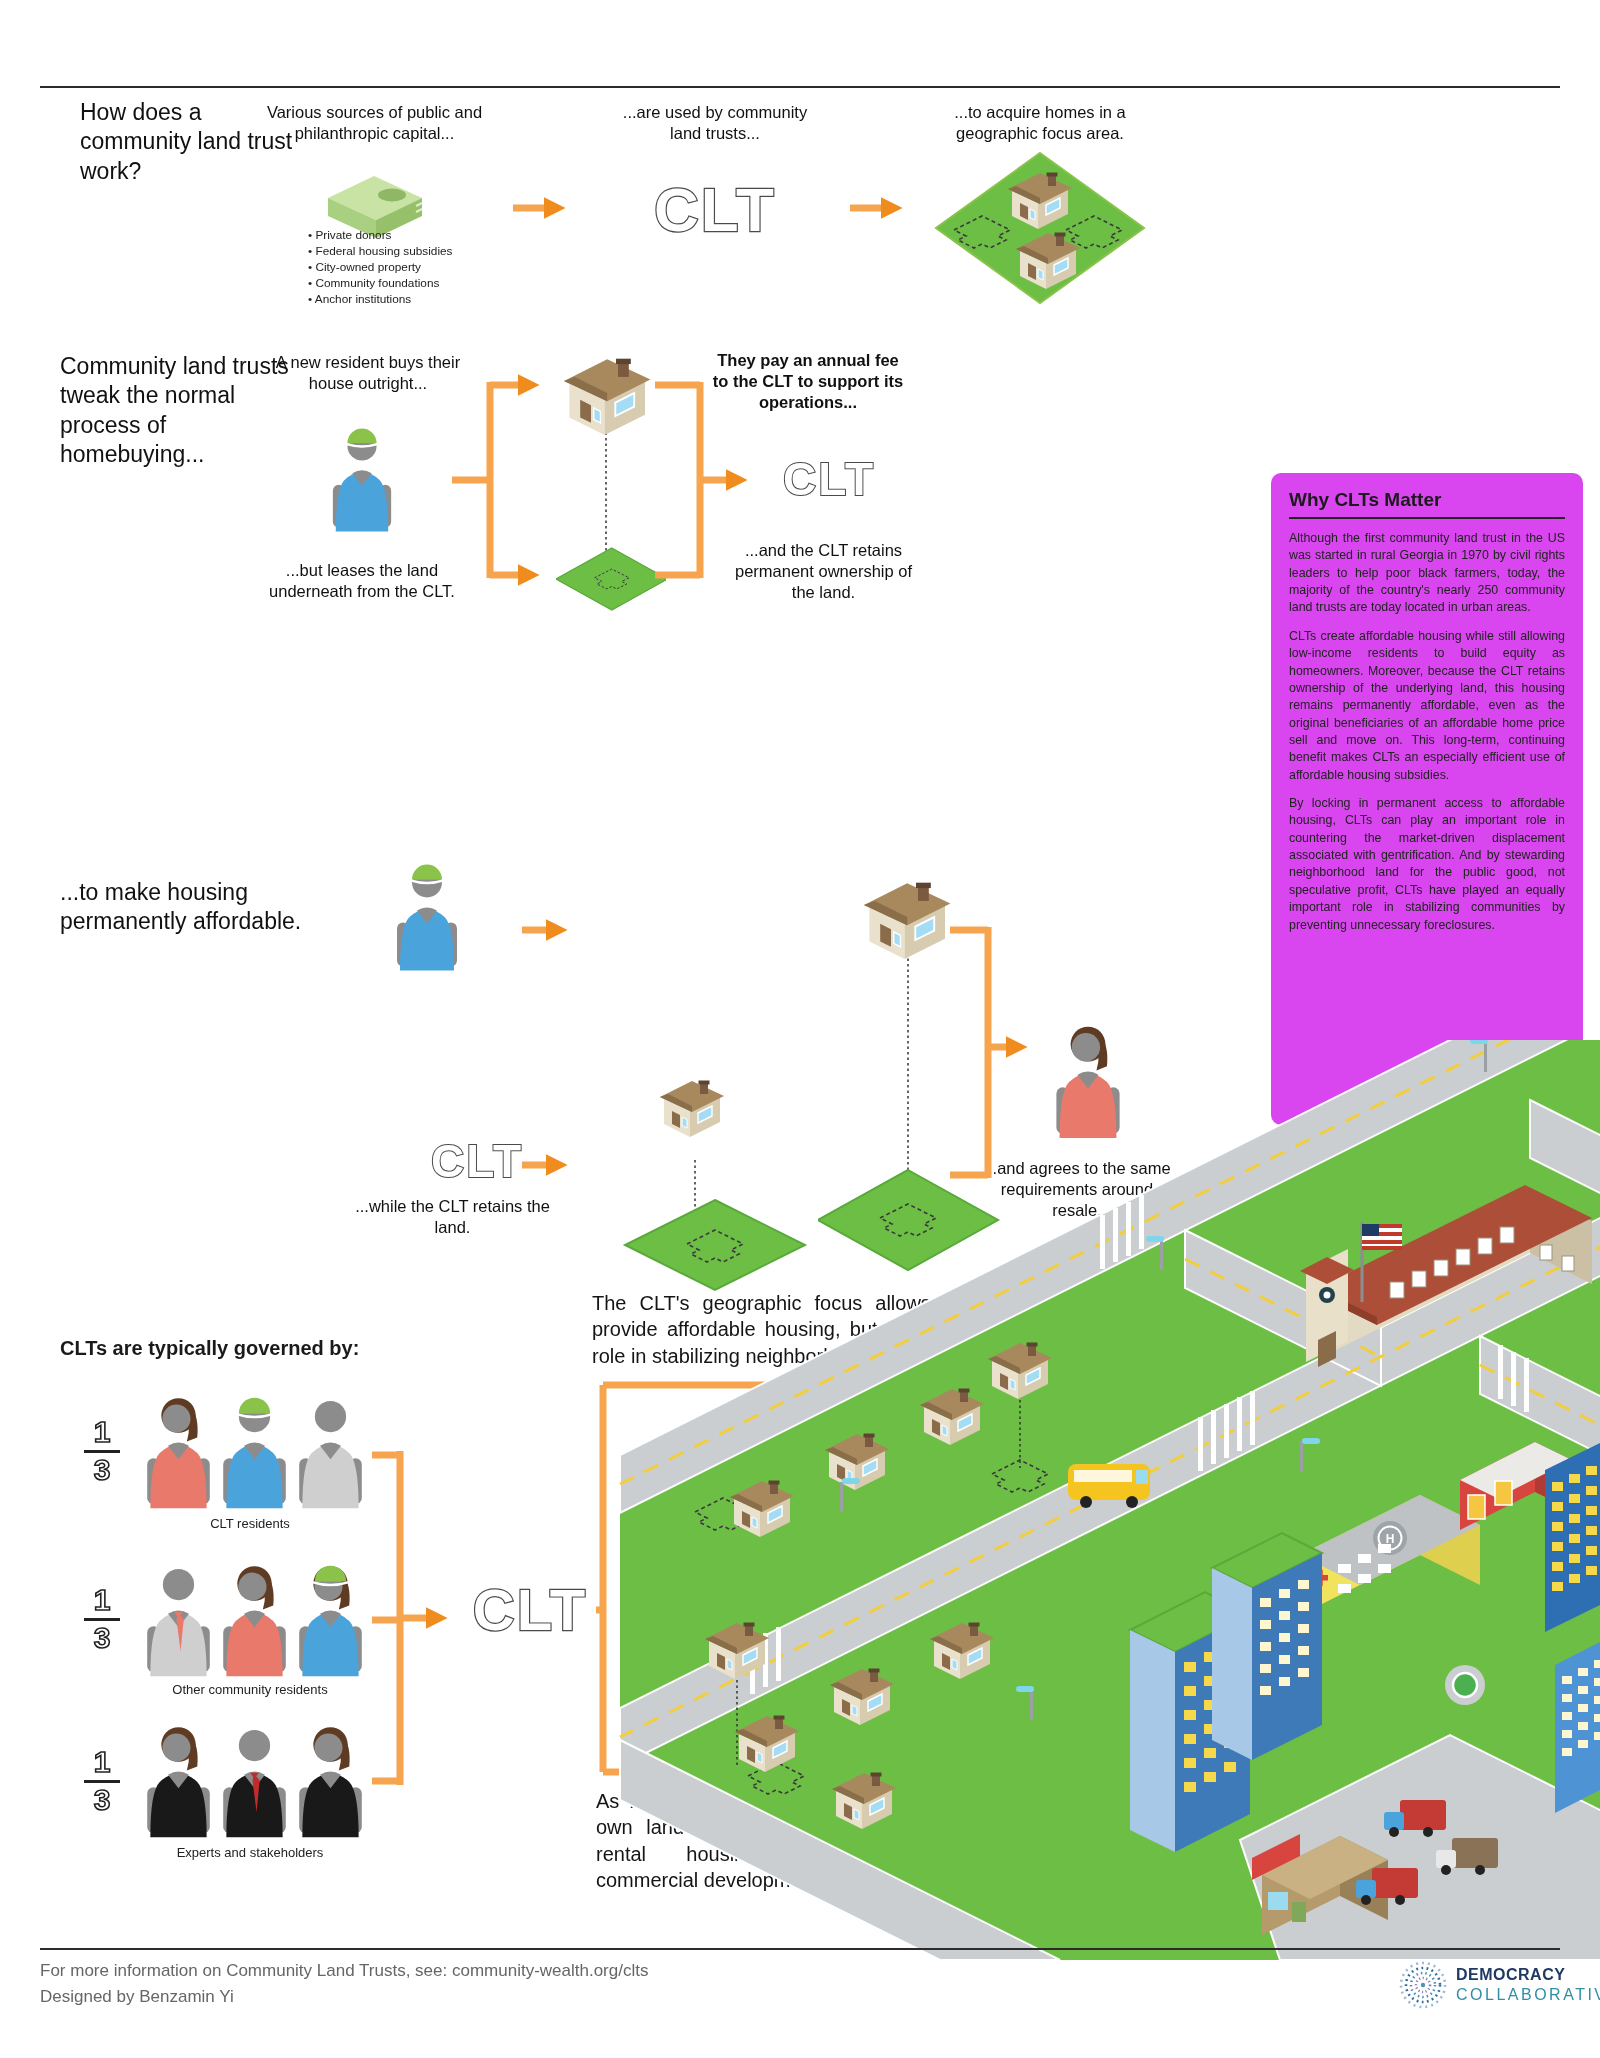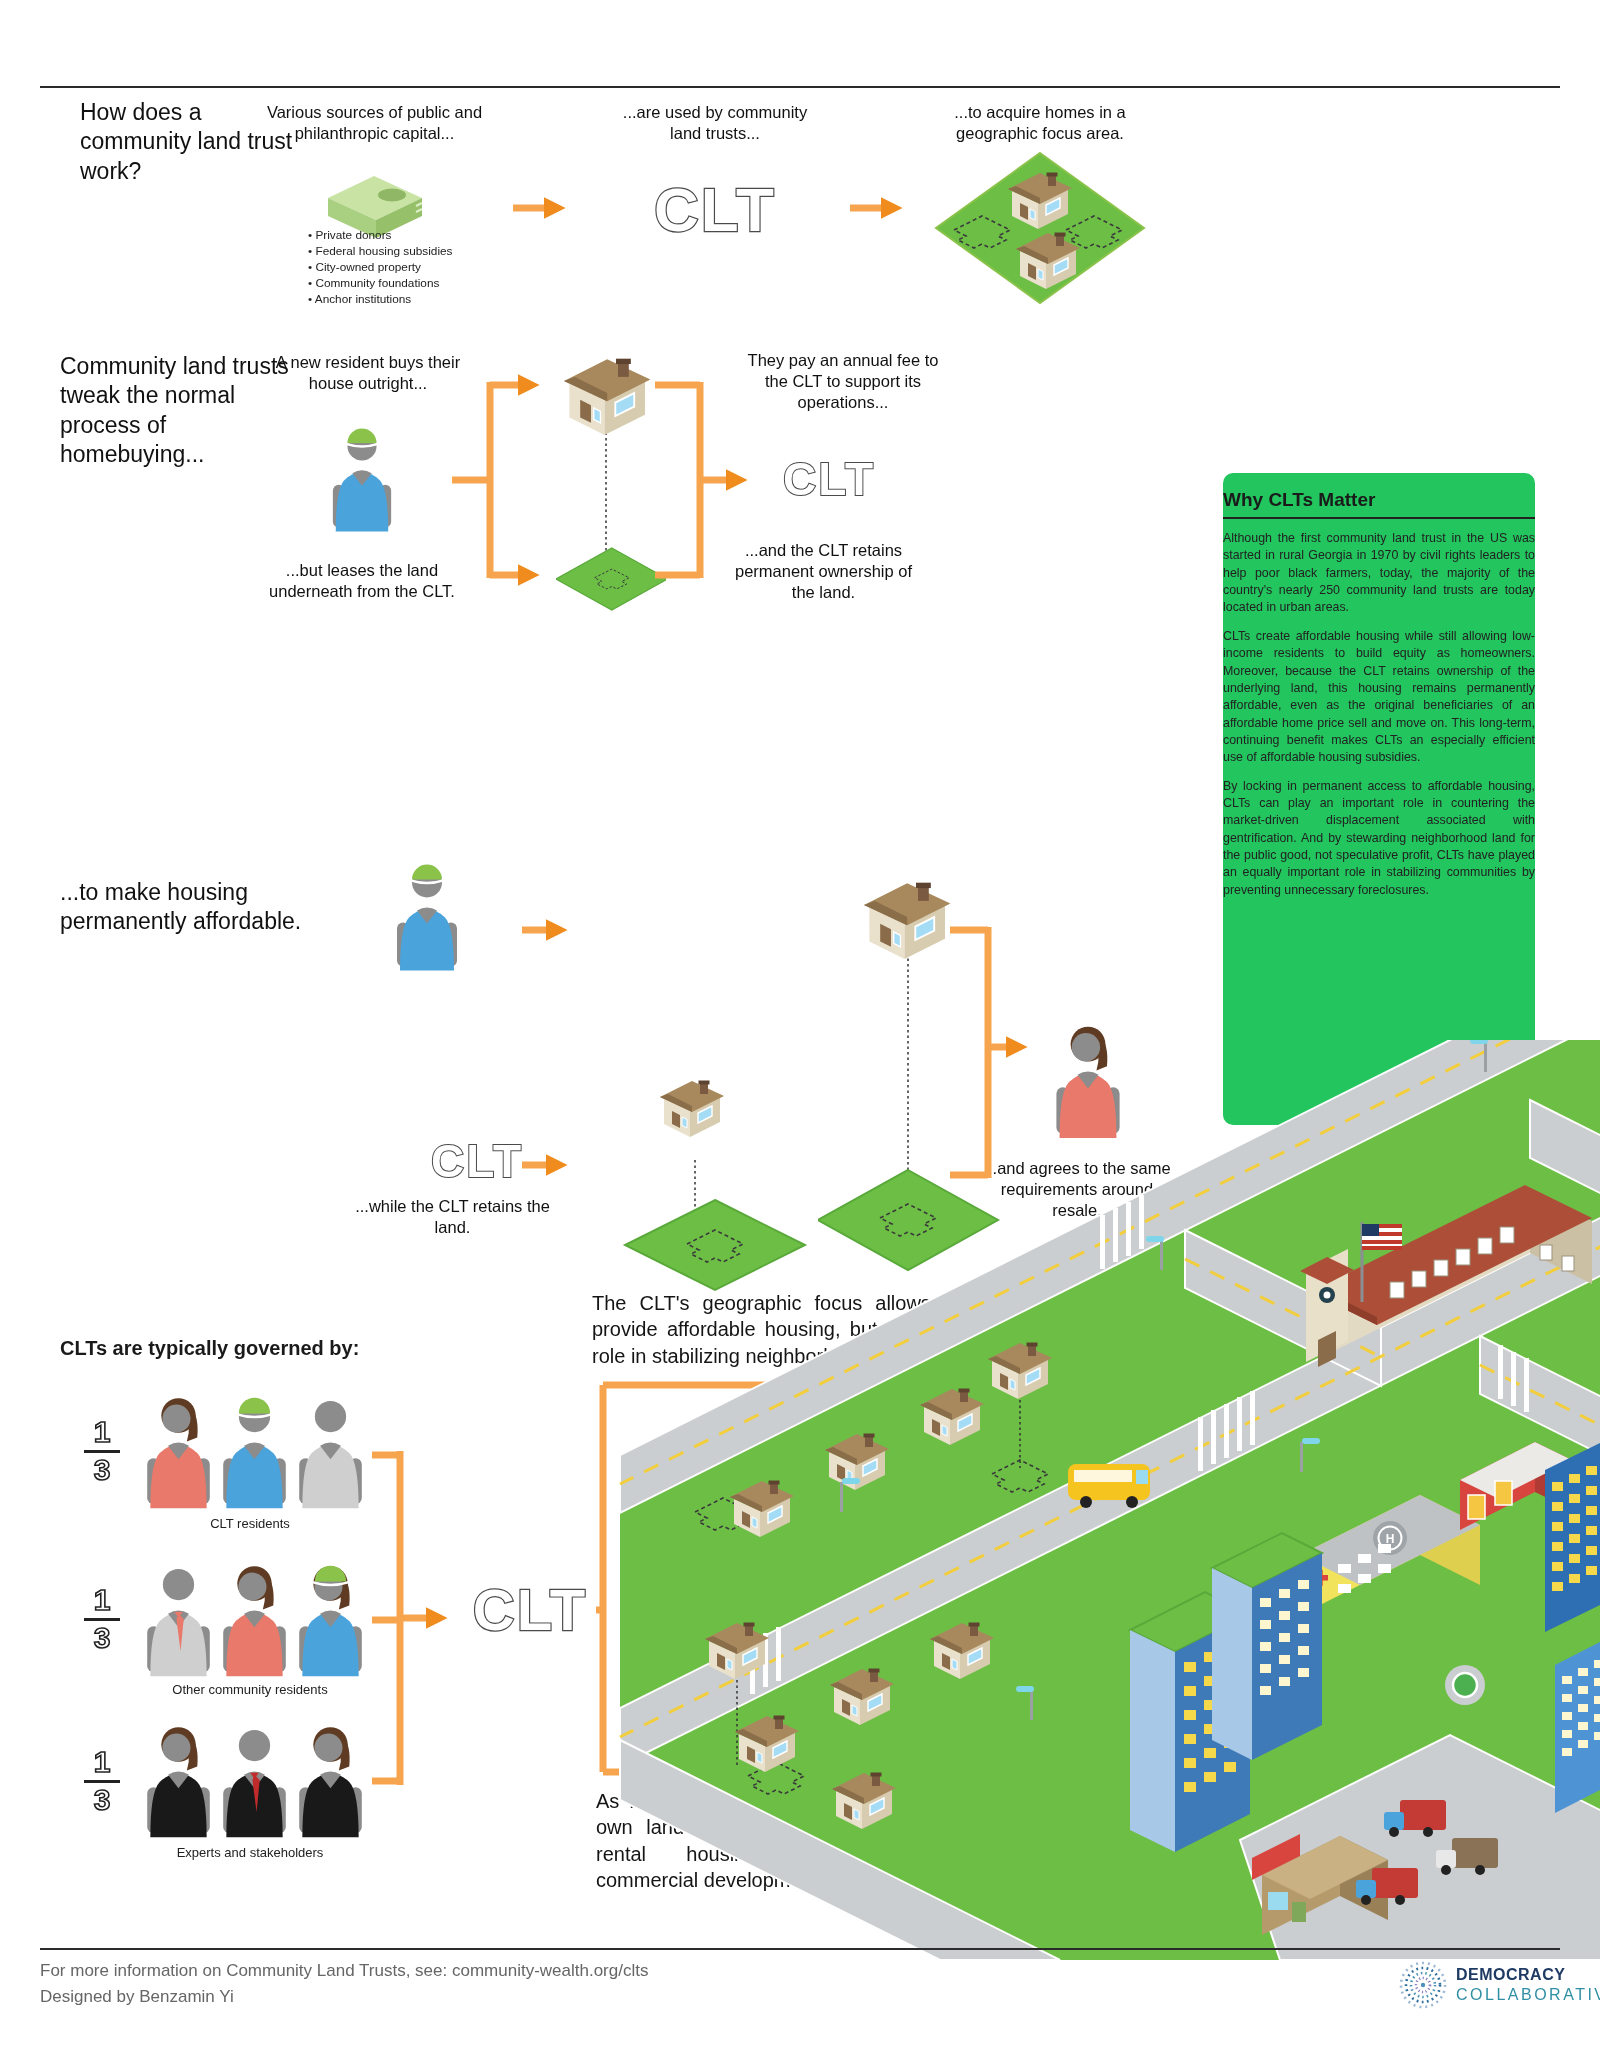--- a/index.html
+++ b/index.html
@@ -8,22 +8,22 @@
   .abs{position:absolute;}
   .hr{position:absolute;height:2px;background:#2b2b2b;}
   #title{left:40px;top:36px;font-size:34px;font-weight:700;letter-spacing:.2px;}
   .col-head{font-size:23px;line-height:1.28;font-weight:400;color:#111;}
   .step{font-size:16.5px;line-height:1.28;text-align:center;color:#111;}
   .just{text-align:justify;}
   .bullets{font-size:11.8px;line-height:1.35;color:#222;}
   .bullets div::before{content:"• ";}
   .cltTxt{fill:#fff;stroke:#4a4a4a;paint-order:stroke;font-weight:700;letter-spacing:2px;
           font-family:"Liberation Sans",sans-serif;}
-  .whybox{left:1223px;top:473px;width:312px;height:652px;background:#22c55e;border-radius:10px;
-          box-sizing:border-box;padding:16px 0;}
+  .whybox{left:1271px;top:473px;width:312px;height:652px;background:#d946ef;border-radius:10px;
+          box-sizing:border-box;padding:16px 18px;}
   .whybox h3{margin:0 0 4px 0;font-size:19px;font-weight:700;border-bottom:2px solid #222;padding-bottom:6px;}
   .whybox p{font-size:12.4px;line-height:1.4;text-align:justify;margin:11px 0 0 0;color:#222;}
   .gov-head{font-size:20px;font-weight:700;margin-top:7px;}
   .frac{width:48px;text-align:center;font-weight:700;font-size:30px;line-height:.95;
         color:#fff;-webkit-text-stroke:1.6px #222;}
   .frac .bar{height:3px;background:#222;width:36px;margin:3px auto;}
   .grp-label{font-size:13px;text-align:center;color:#222;}
   .bigtext{font-size:20px;line-height:1.32;text-align:justify;color:#151515;}
   .footer-text{font-size:17px;line-height:1.55;color:#666;}
   .logo-n1{font-size:16px;font-weight:700;color:#1F3A63;letter-spacing:.5px;}
@@ -133,21 +133,21 @@
   <svg class="abs" style="left:556px;top:356px;" width="110" height="280">
     <line x1="50" y1="60" x2="50" y2="215" stroke="#333" stroke-width="1.5" stroke-dasharray="2.5 3"></line>
     <g transform="translate(8,2) scale(1.35)">
         <use href="#sym-house"></use>
       </g>
     <g transform="translate(0,192) scale(0.62)">
         <use href="#sym-land"></use>
       </g>
   </svg>
 
-  <div class="abs step" style="left:743px;top:350px;width:200px;">They pay an annual fee to the CLT to support its operations...</div>
+  <div class="abs step" style="left:708px;top:350px;width:200px;font-weight:bold;">They pay an annual fee to the CLT to support its operations...</div>
   <svg class="abs" style="left:772px;top:440px;" width="115" height="72">
     <text x="57" y="55" text-anchor="middle" class="cltTxt" font-size="46" stroke-width="2">CLT</text>
   </svg>
   <div class="abs step" style="left:726px;top:540px;width:195px;">...and the CLT retains permanent ownership of the land.</div>
 
   <div class="abs whybox">
     <h3>Why CLTs Matter</h3>
     <p>Although the first community land trust in the US was started in rural Georgia in 1970 by civil rights leaders to help poor black farmers, today, the majority of the country's nearly 250 community land trusts are today located in urban areas.</p>
     <p>CLTs create affordable housing while still allowing low-income residents to build equity as homeowners. Moreover, because the CLT retains ownership of the underlying land, this housing remains permanently affordable, even as the original beneficiaries of an affordable home price sell and move on. This long-term, continuing benefit makes CLTs an especially efficient use of affordable housing subsidies.</p>
     <p>By locking in permanent access to affordable housing, CLTs can play an important role in countering the market-driven displacement associated with gentrification. And by stewarding neighborhood land for the public good, not speculative profit, CLTs have played an equally important role in stabilizing communities by preventing unnecessary foreclosures.</p>

